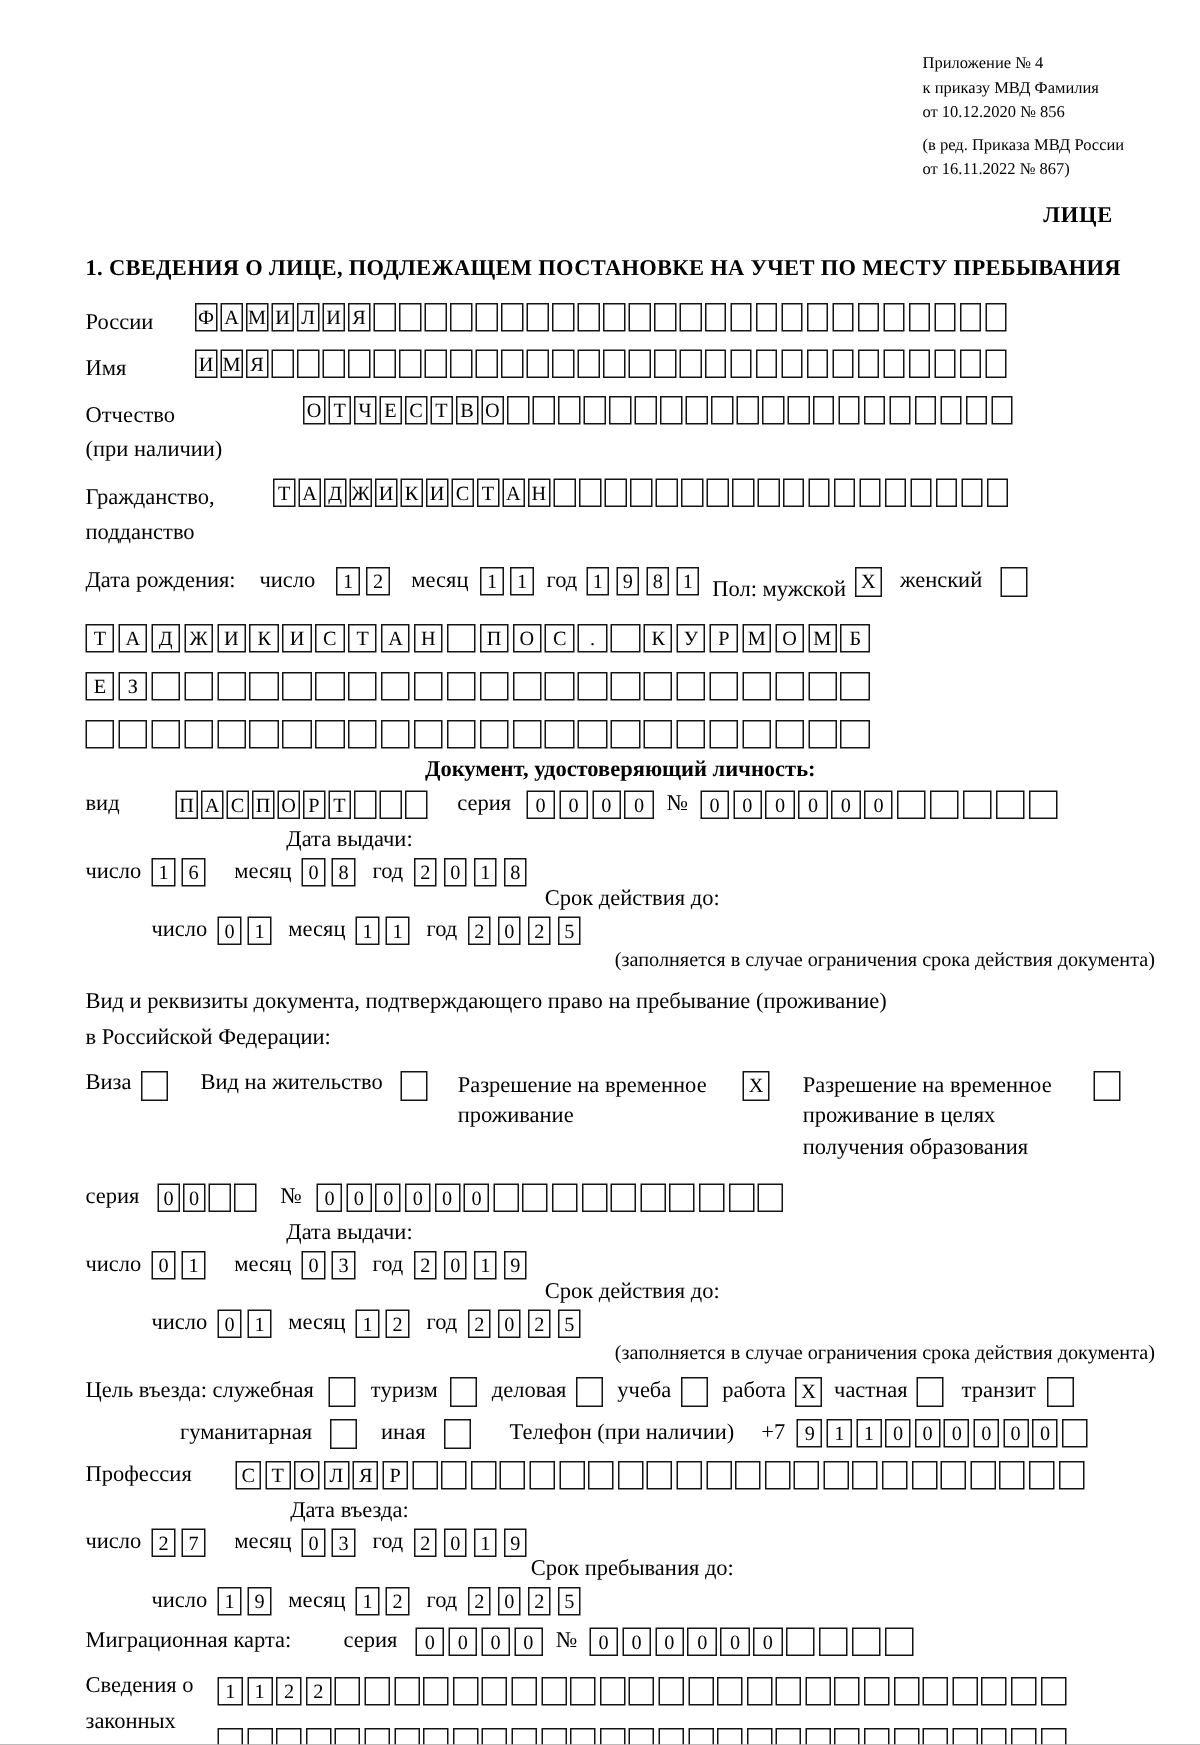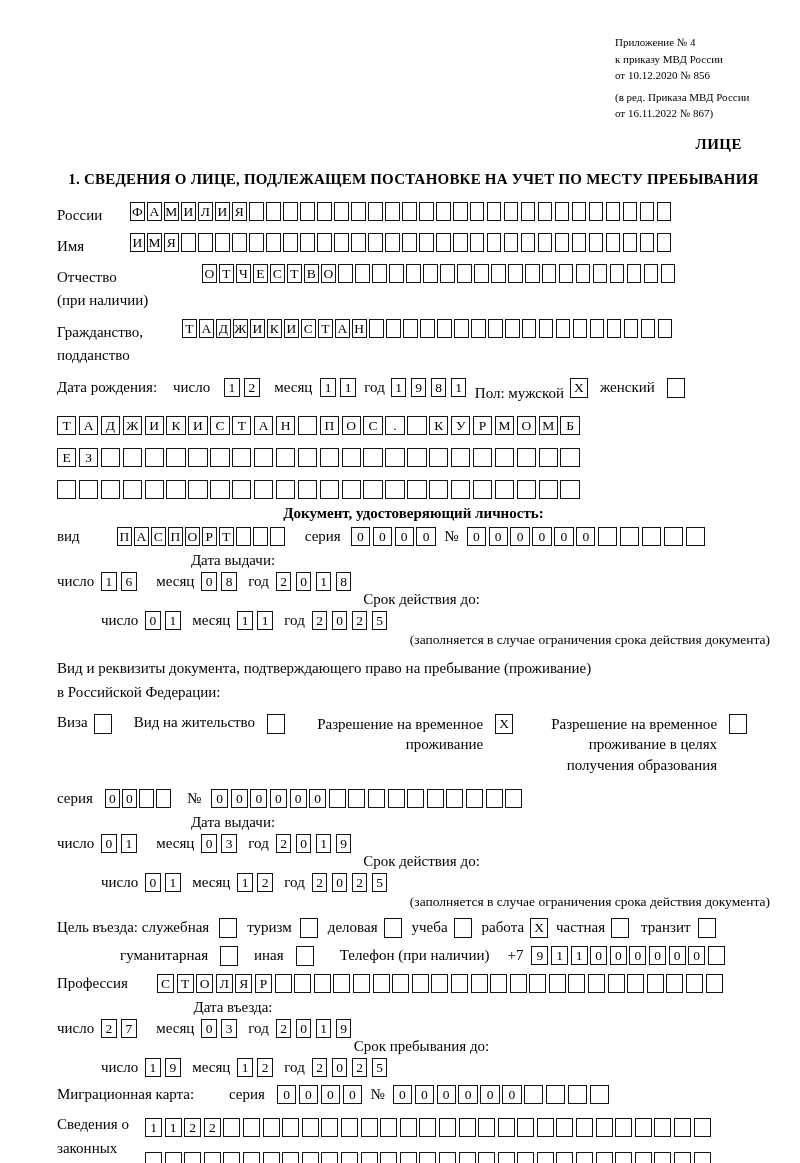--- a/index.html
+++ b/index.html
@@ -9,21 +9,21 @@
     font-family:"Liberation Serif","DejaVu Serif",serif; font-size:15px;
     padding:34px 30px 0 57px; overflow:hidden; position:relative;
   }
   
   .appendix { margin-left:558px; font-size:11px; line-height:1.5; }
   .appendix .gap { height:5px; }
   .forma { text-align:right; padding-right:28px; font-weight:bold; font-size:15px; margin-top:14px; letter-spacing:0.5px; }
   
   .title { text-align:center; font-weight:bold; font-size:15.5px; line-height:1.45; margin-top:12px; }
   .blank-line { display:inline-block; width:55px; border-bottom:2px solid #333; height:13px; margin-left:10px; }
-  .section-heading { font-weight:bold; font-size:15px; margin-top:18px; letter-spacing:0.2px;text-align:center; }
+  .section-heading { font-weight:bold; font-size:15px; margin-top:18px; letter-spacing:0.2px; }
   
   .frow { display:flex; align-items:flex-start; margin-bottom:6px; }
   .flabel { flex-shrink:0; line-height:1.55; padding-top:2px; }
   .cells { white-space:nowrap; display:inline-block; line-height:0;text-decoration:underline; }
   .cell {
     display:inline-block; width:14.8px; height:19px; border:1.6px solid #141414;
     margin-right:2.2px; text-align:center; font-size:13.5px; line-height:17px;
     vertical-align:top;
   }
   .wide .cell { width:19.3px; margin-right:2.6px; }
@@ -35,30 +35,30 @@
   .col-l { width:352px; }
   .col-r { flex:1; padding-left:16px; }
   .dhead { text-align:center; margin-bottom:3px; }
   .col-r .dhead { text-align:center; }
   .dgroup { display:flex; align-items:center; gap:7px; }
   .dgroup .dlbl { padding-top:0; }
   .note-right { text-align:right; font-size:13.5px; margin:2px 0 8px 0; }
   .plain-line { line-height:1.6; }
   
   .chk-row { display:flex; align-items:flex-start; margin:10px 0 14px 0; }
-  .vblock { text-align:right; line-height:1.35; }
+  .vblock { text-align:left; line-height:1.35; }
 </style>
 </head>
 <body>
 
 <div class="page">
 
   <div class="appendix">
     <div>Приложение № 4</div>
-    <div>к приказу МВД России</div>
+    <div>к приказу МВД Фамилия</div>
     <div>от 10.12.2020 № 856</div>
     <div class="gap"></div>
     <div>(в ред. Приказа МВД России</div>
     <div>от 16.11.2022 № 867)</div>
   </div>
 
   <div class="forma">ЛИЦЕ</div>
 
 
   <div class="section-heading">1. СВЕДЕНИЯ О ЛИЦЕ, ПОДЛЕЖАЩЕМ ПОСТАНОВКЕ НА УЧЕТ ПО МЕСТУ ПРЕБЫВАНИЯ</div>

